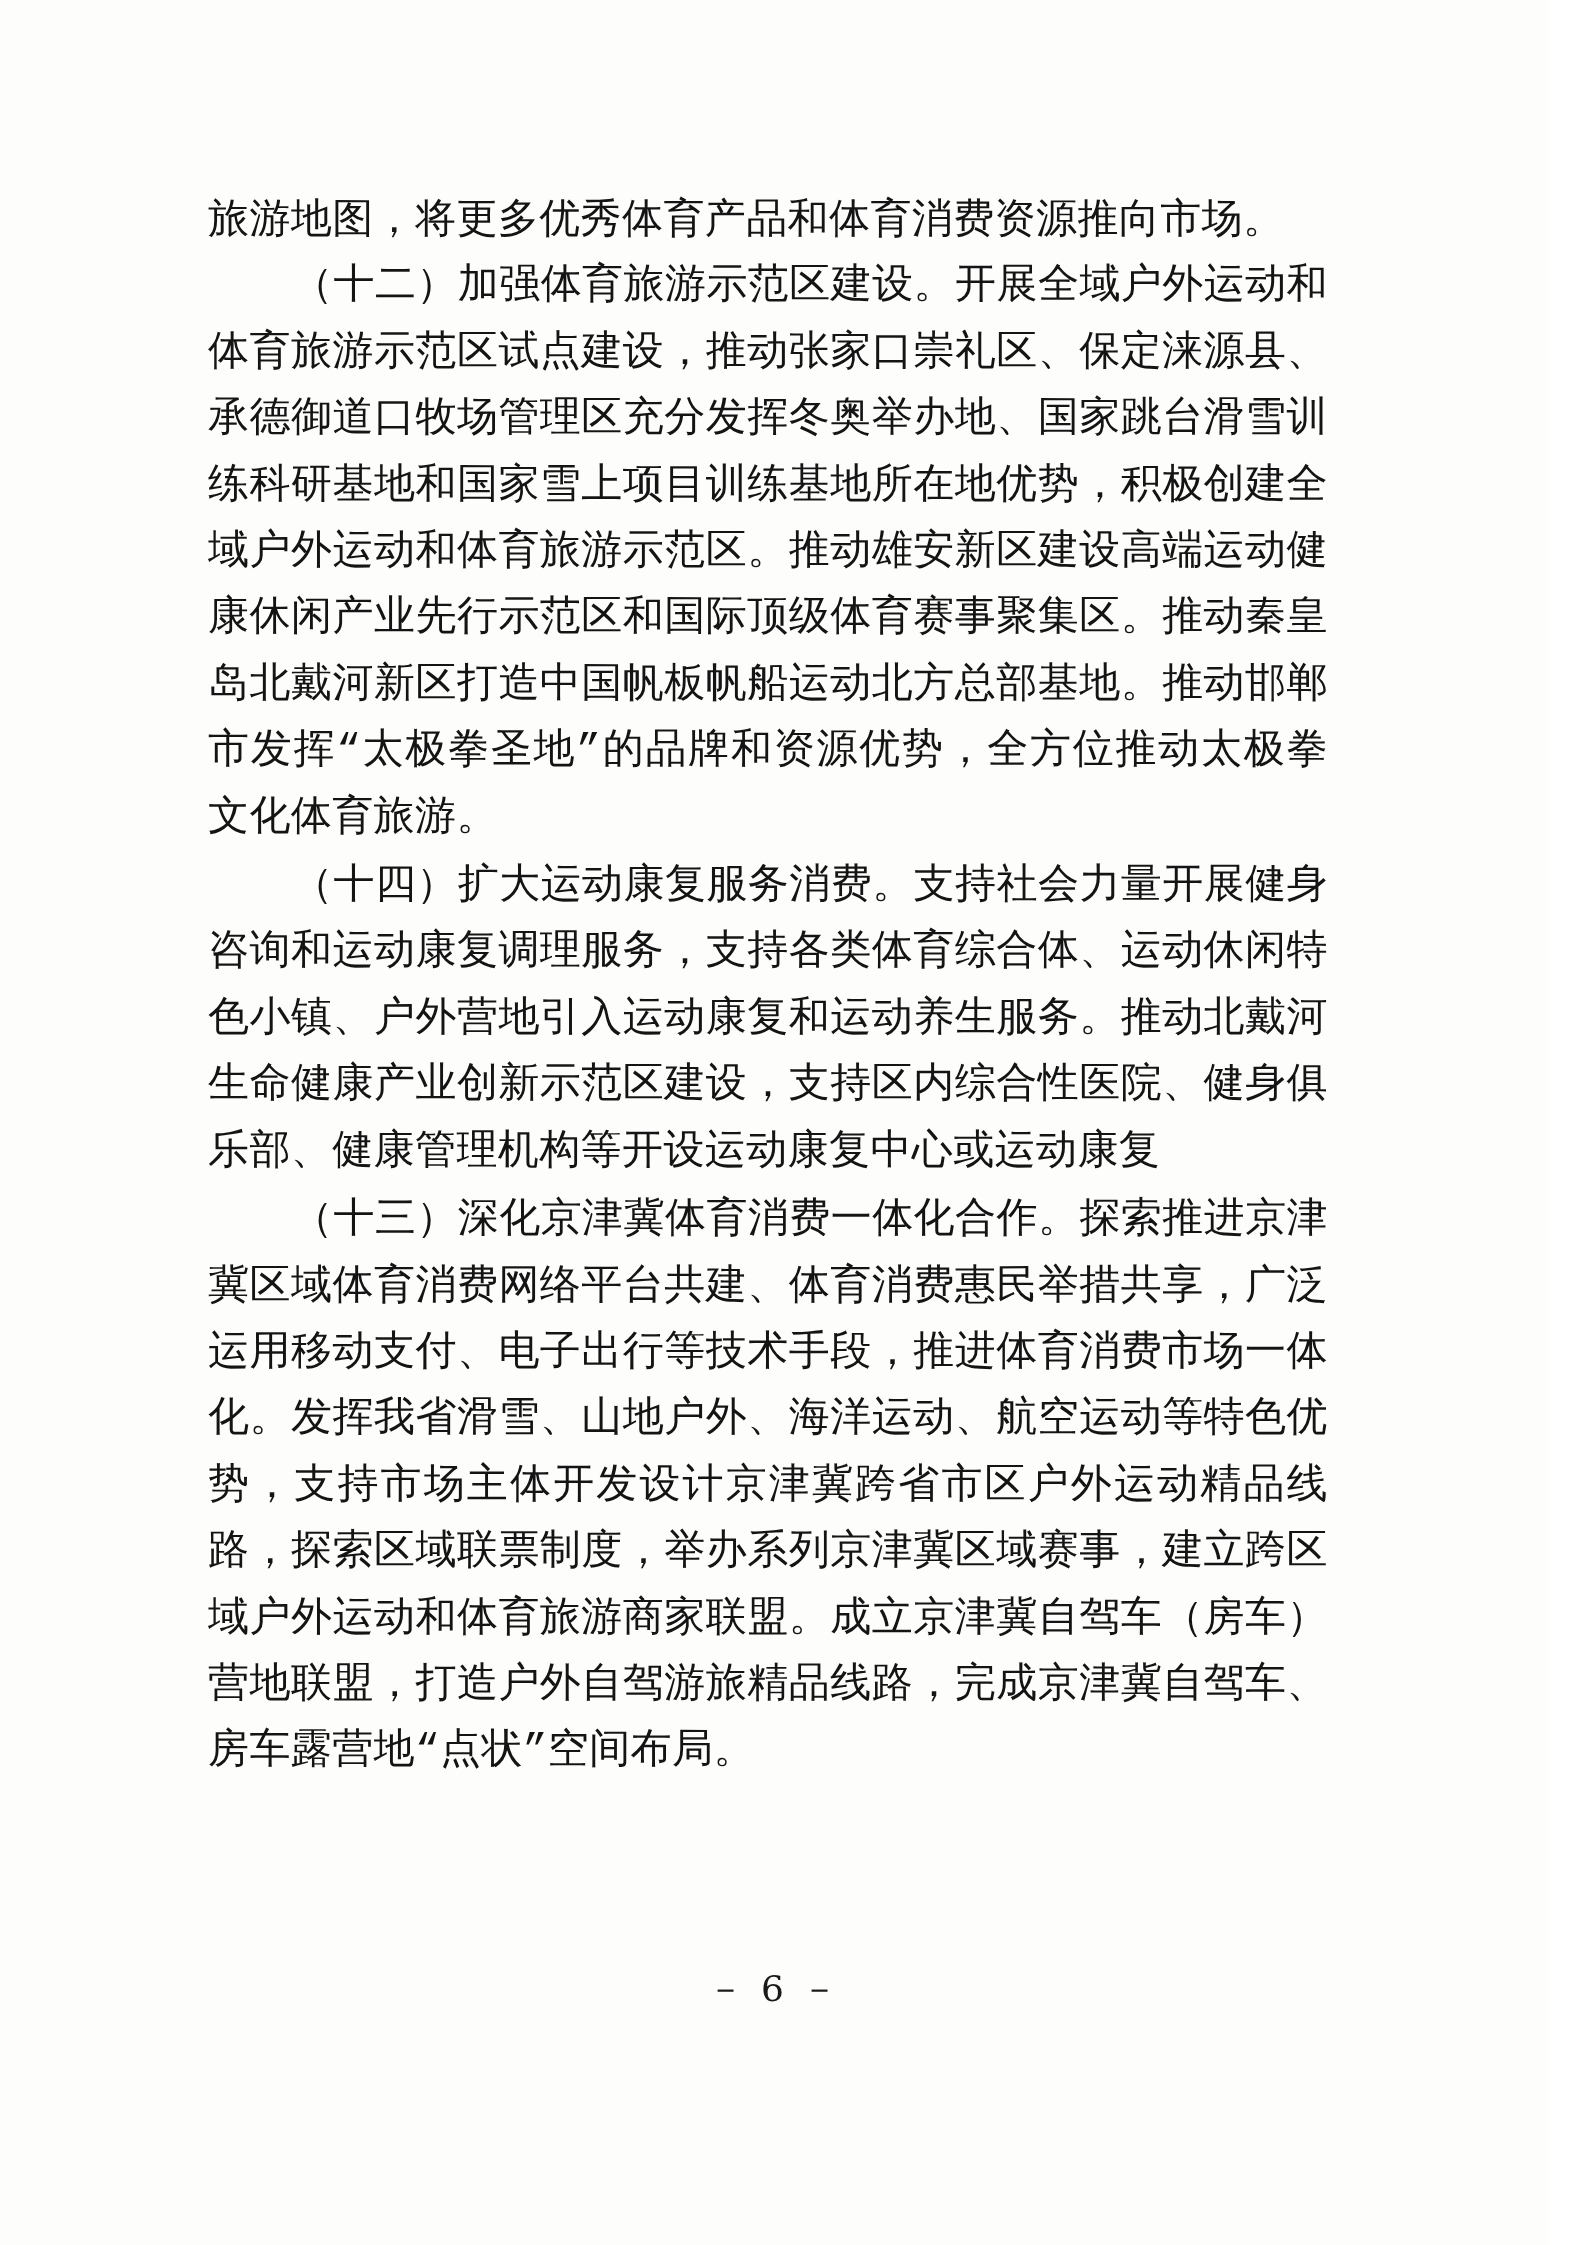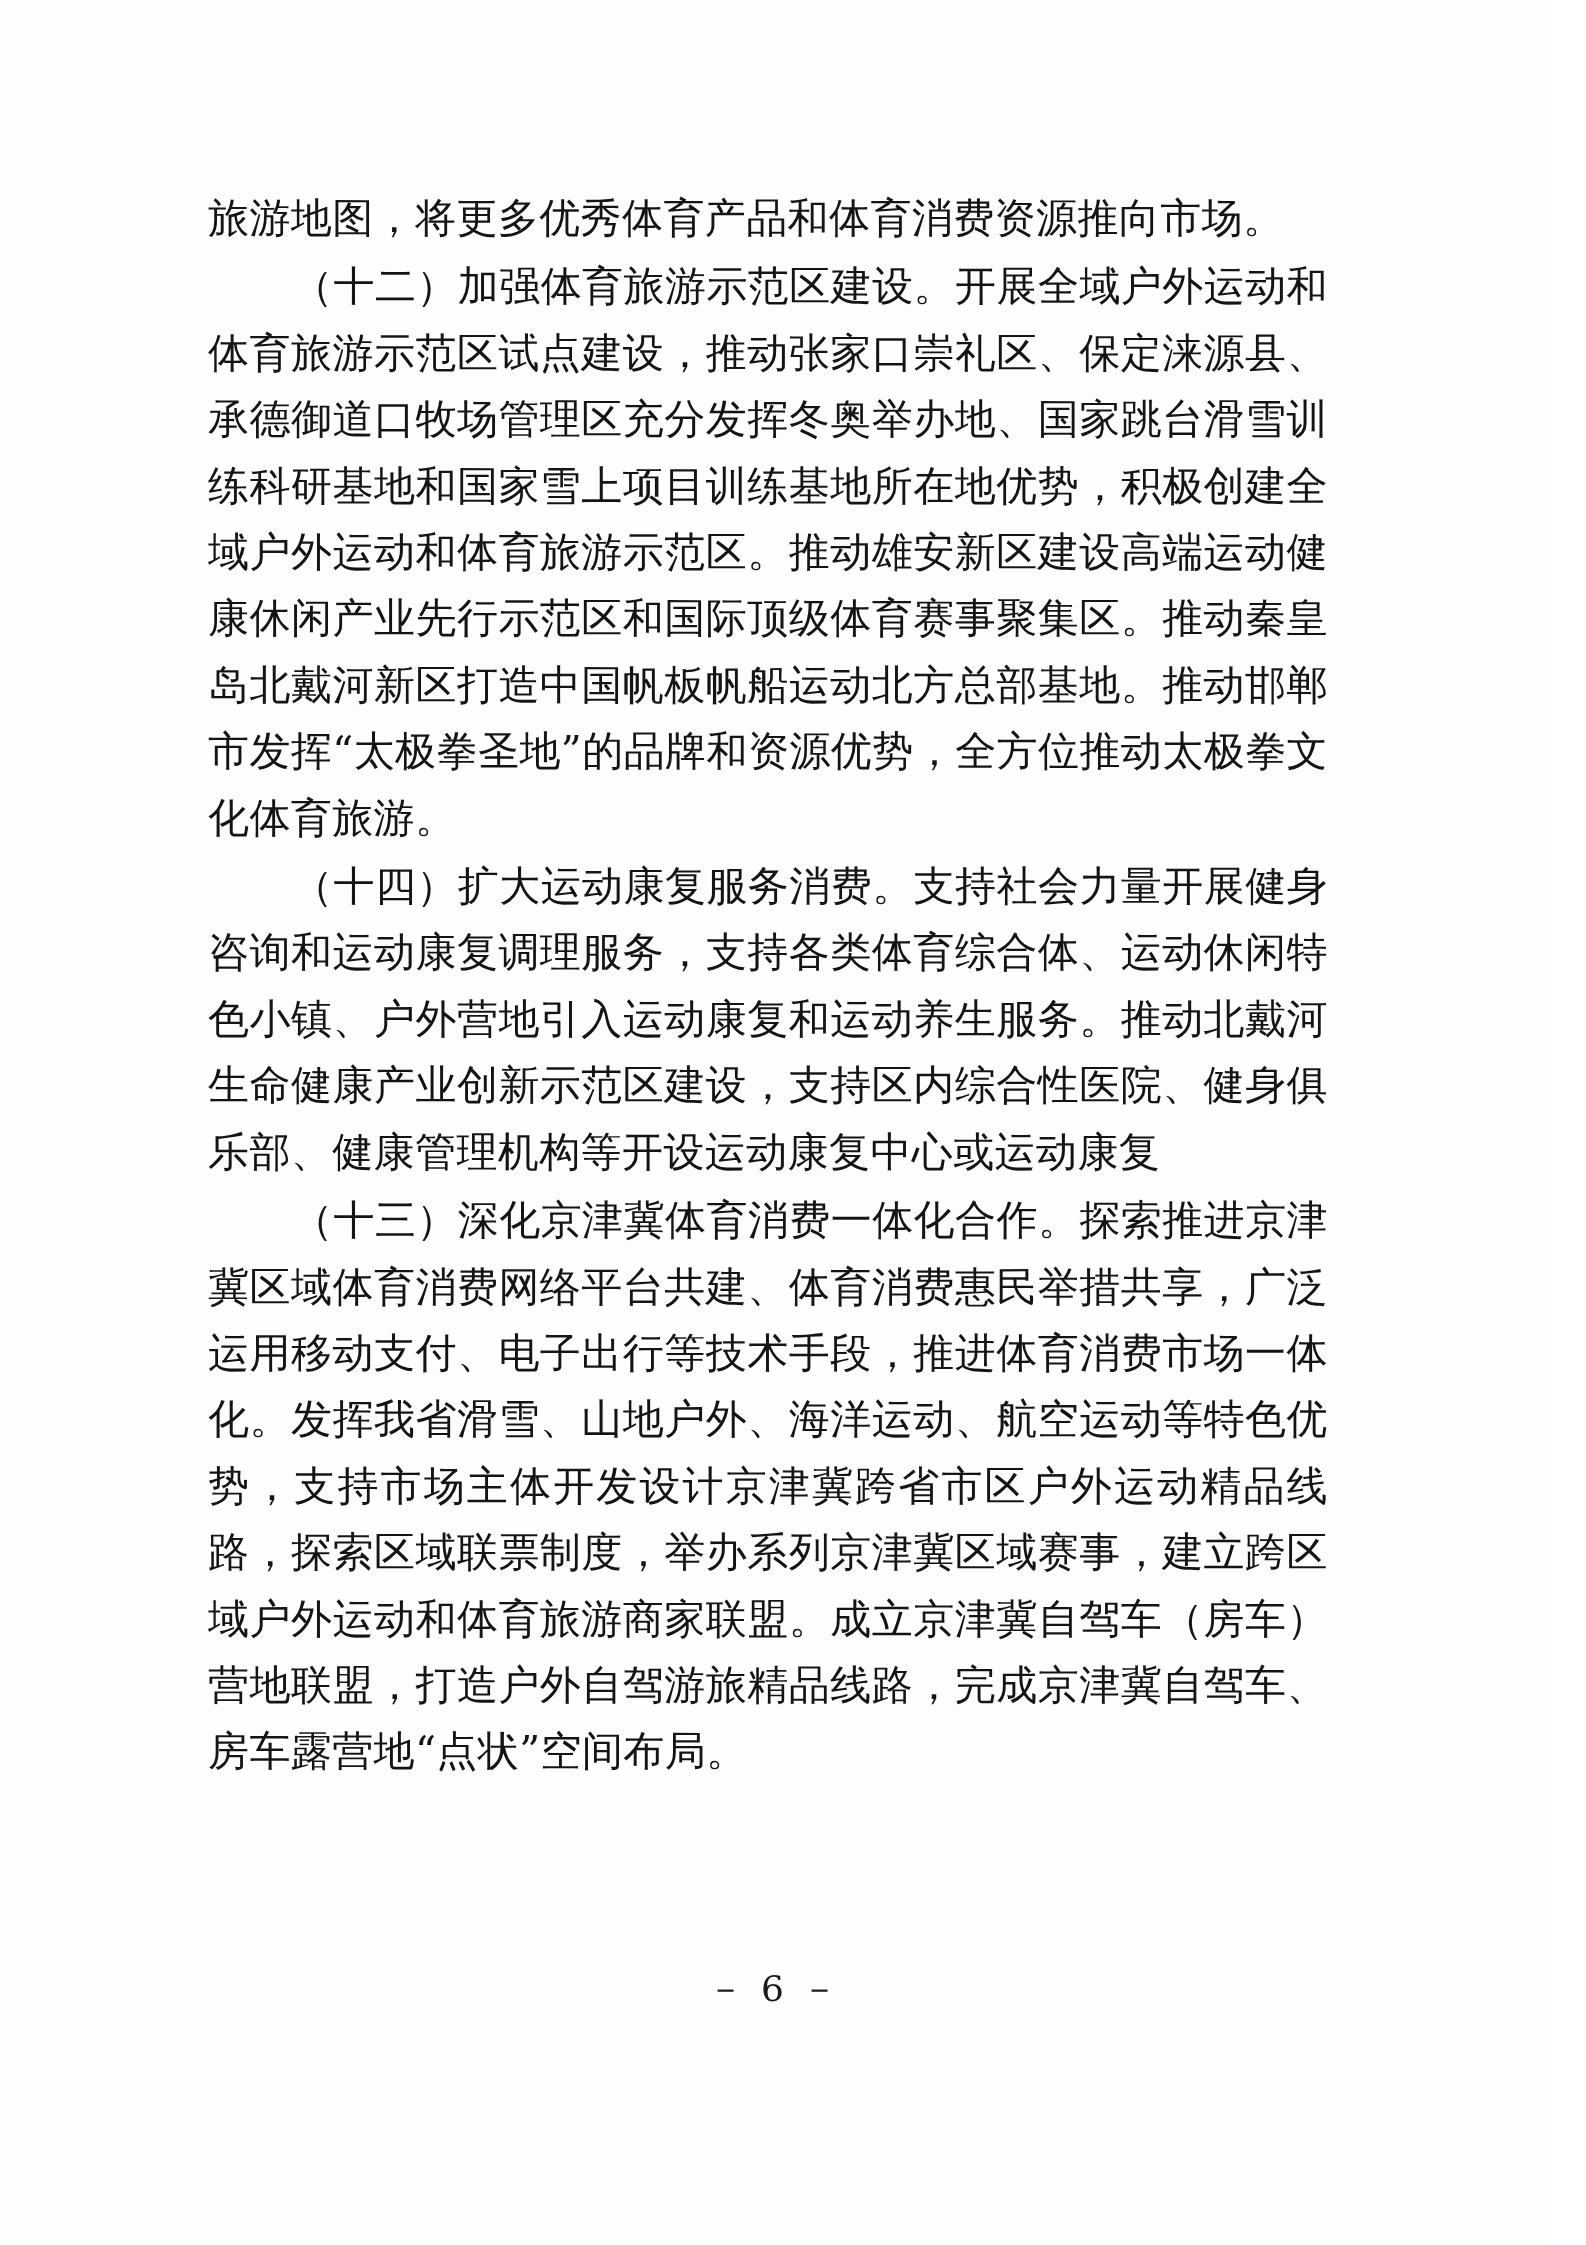--- a/index.html
+++ b/index.html
@@ -37,20 +37,21 @@
     letter-spacing: 0.4px;
     color: #141414;
     font-family: "DejaVu Serif", "Liberation Serif", serif;
   }
   .para {
     margin: 0 0 2px 0;
     text-indent: 0;
   }
   .para.indent {
     text-indent: 84px;
+    font-family: Liberation Mono, monospace;
   }
   .page-number {
     position: absolute;
     left: 0;
     right: 0;
     top: 1965px;
     text-align: center;
     font-size: 36px;
     letter-spacing: 3px;
     color: #1a1a1a;

